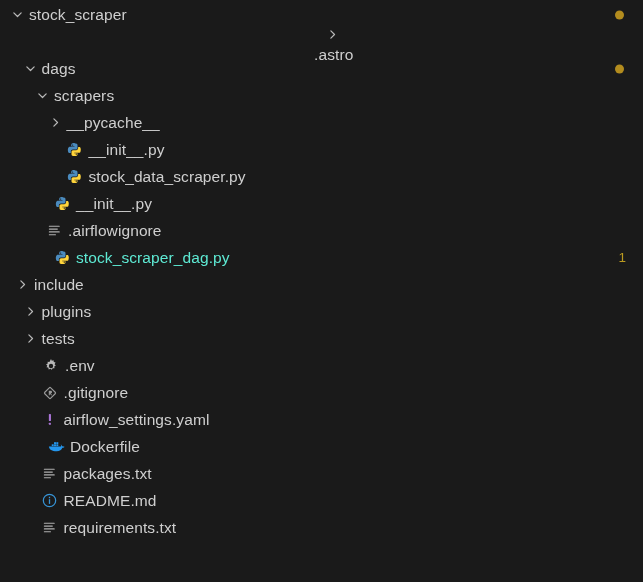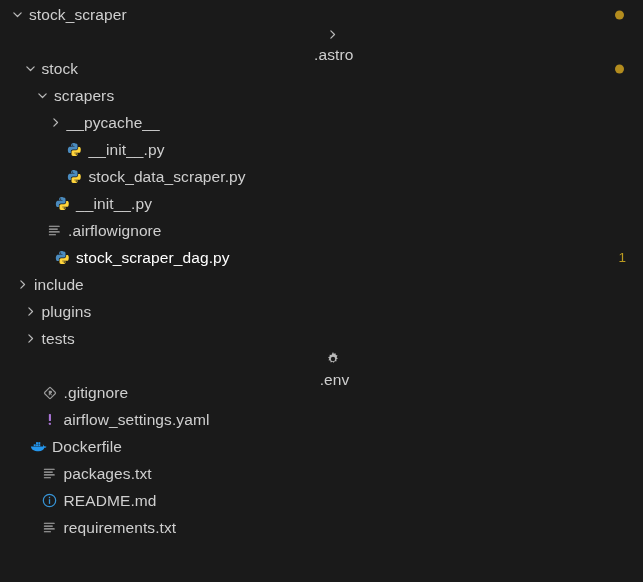--- a/index.html
+++ b/index.html
@@ -50,21 +50,21 @@
     justify-content: center;
   }
   .ficon svg { display: block; }
   .label {
     font-size: 15.5px;
     line-height: 27px;
     color: #cfcfcf;
     letter-spacing: 0.1px;
     padding-left: 3px;
   }
-  .label.modified { color: #ffffff; }
+  .label.modified { color: #5eead4; }
   .label.folder { color: #cfcfcf; }
   .badge-dot {
     position: absolute;
     right: 19px;
     top: 50%;
     transform: translateY(-50%);
     width: 9px;
     height: 9px;
     border-radius: 50%;
     background: #b38c1e;
@@ -100,21 +100,21 @@
         </svg>
       </span>
       <span class="label folder">.astro</span>
     </div>
     <div class="row" style="padding-left: 21.5px;">
       <span class="twisty">
         <svg width="13" height="13" viewBox="0 0 16 16" fill="none" stroke="currentColor" stroke-width="1.5" stroke-linecap="round" stroke-linejoin="round">
           <path d="M3.5 6 L8 10.5 L12.5 6"></path>
         </svg>
       </span>
-      <span class="label modified folder">stock</span>
+      <span class="label modified folder">dags</span>
       <span class="badge-dot"></span>
     </div>
     <div class="row" style="padding-left: 34px;">
       <span class="twisty">
         <svg width="13" height="13" viewBox="0 0 16 16" fill="none" stroke="currentColor" stroke-width="1.5" stroke-linecap="round" stroke-linejoin="round">
           <path d="M3.5 6 L8 10.5 L12.5 6"></path>
         </svg>
       </span>
       <span class="label folder">scrapers</span>
     </div>
@@ -196,21 +196,21 @@
       <span class="label folder">plugins</span>
     </div>
     <div class="row" style="padding-left: 21.5px;">
       <span class="twisty">
         <svg width="13" height="13" viewBox="0 0 16 16" fill="none" stroke="currentColor" stroke-width="1.5" stroke-linecap="round" stroke-linejoin="round">
           <path d="M6 3.5 L10.5 8 L6 12.5"></path>
         </svg>
       </span>
       <span class="label folder">tests</span>
     </div>
-    <div class="row" style="padding-left: 23px; flex-direction: column;">
+    <div class="row" style="padding-left: 23px;">
       <span class="twisty hidden"></span>
       <span class="ficon">
         <svg width="14" height="14" viewBox="0 0 16 16" fill="#b8b8b8">
           <path d="M8 0l.9 1.9 2-.6.3 2.1 2 .7-1.1 1.8 1.4 1.6-1.8 1.1.3 2.1-2.1-.2-1 1.9-1.6-1.4-1.9.9-.5-2.1-2.1-.3 1-1.9-1.4-1.6 1.9-.9-.2-2.1 2.1.3z"></path>
           <circle cx="8" cy="8" r="2.5" fill="#1a1a1a"></circle>
         </svg>
       </span>
       <span class="label">.env</span>
     </div>
     <div class="row" style="padding-left: 21.5px;">
@@ -226,21 +226,21 @@
     <div class="row" style="padding-left: 21.5px;">
       <span class="twisty hidden"></span>
       <span class="ficon">
         <svg width="14" height="15" viewBox="0 0 16 16" fill="#a974d6">
           <rect x="6.7" y="1.8" width="2.4" height="8" rx="0.7"></rect>
           <rect x="6.7" y="11.6" width="2.4" height="2.5" rx="0.7"></rect>
         </svg>
       </span>
       <span class="label">airflow_settings.yaml</span>
     </div>
-    <div class="row" style="padding-left: 10px;">
+    <div class="row" style="padding-left: 28px;">
       <span class="twisty hidden"></span>
       <span class="ficon">
         <svg width="17" height="15" viewBox="0 0 20 16" fill="#2496ed">
           <rect x="4.4" y="5.4" width="2.3" height="2.2"></rect>
           <rect x="7.1" y="5.4" width="2.3" height="2.2"></rect>
           <rect x="9.8" y="5.4" width="2.3" height="2.2"></rect>
           <rect x="7.1" y="2.9" width="2.3" height="2.2"></rect>
           <rect x="9.8" y="2.9" width="2.3" height="2.2"></rect>
           <path d="M1 8.1h14.3c.2-1 .1-1.9-.4-2.7.8.5 1.3 1.3 1.5 2.4 1.2-.3 2.2-.1 3 .5-.4 1-1.3 1.4-2.5 1.3-.9 2.7-3.1 4.1-6.6 4.1C4.4 13.7 1.6 11.8 1 8.1z"></path>
         </svg>

